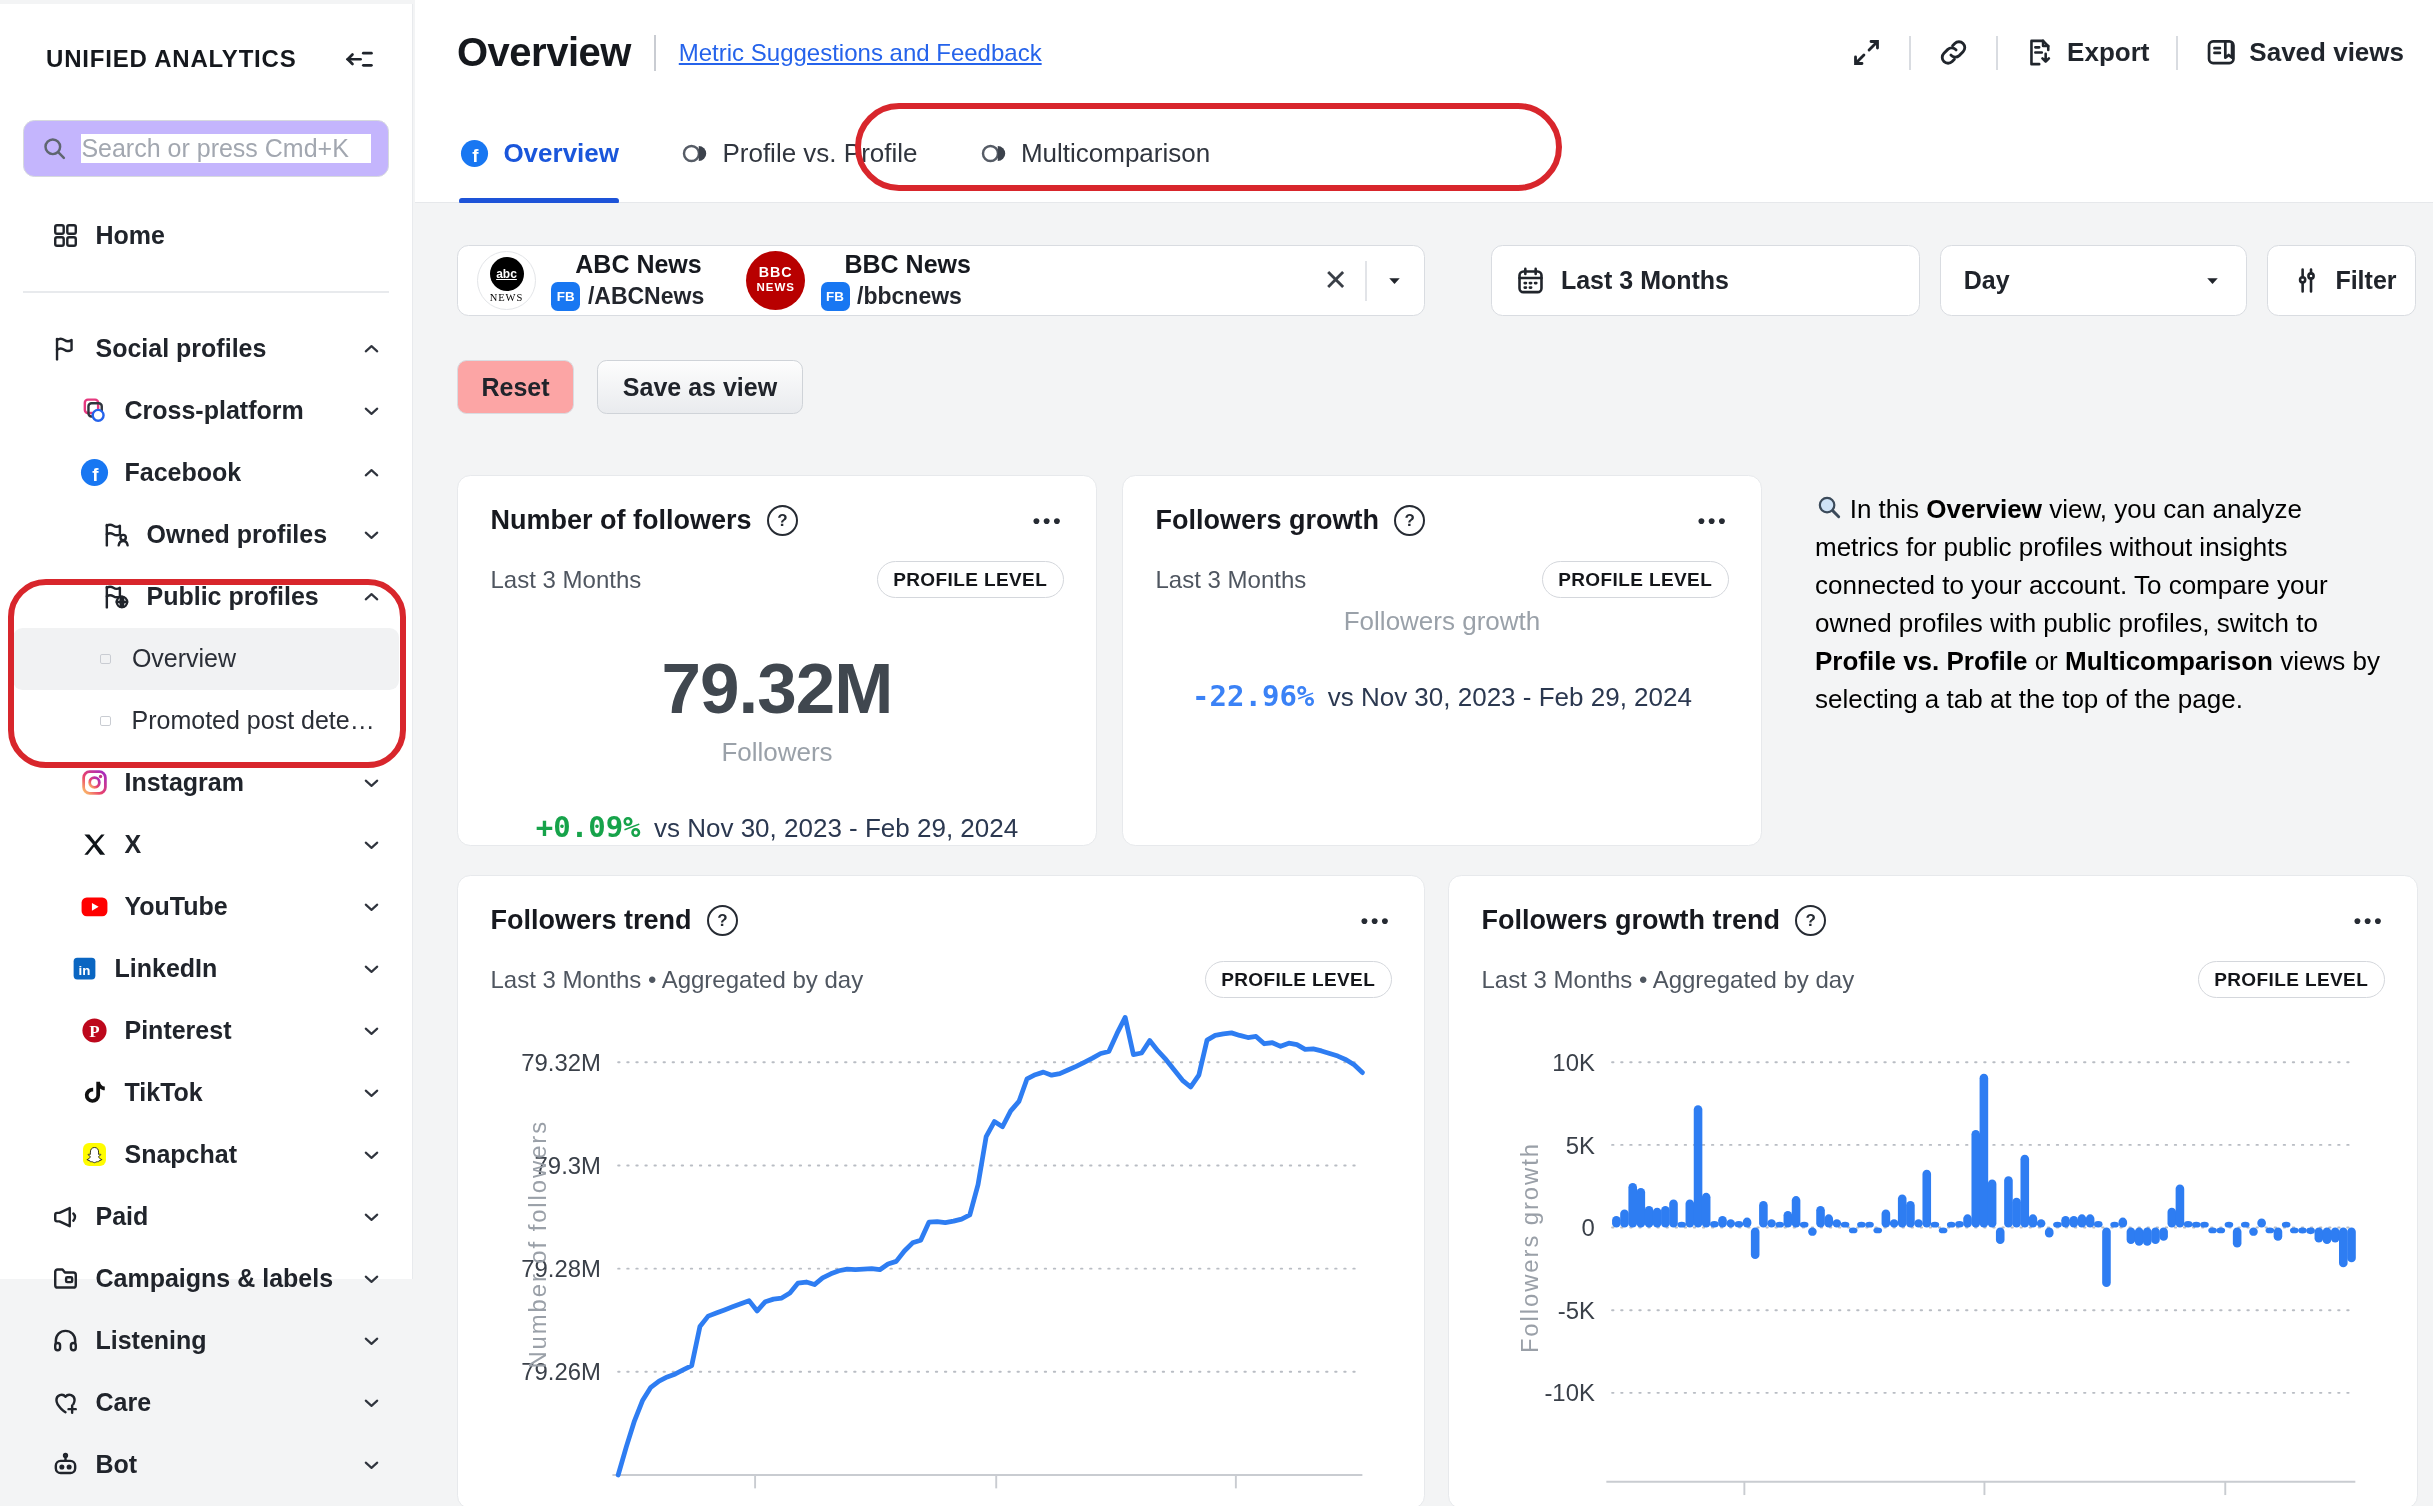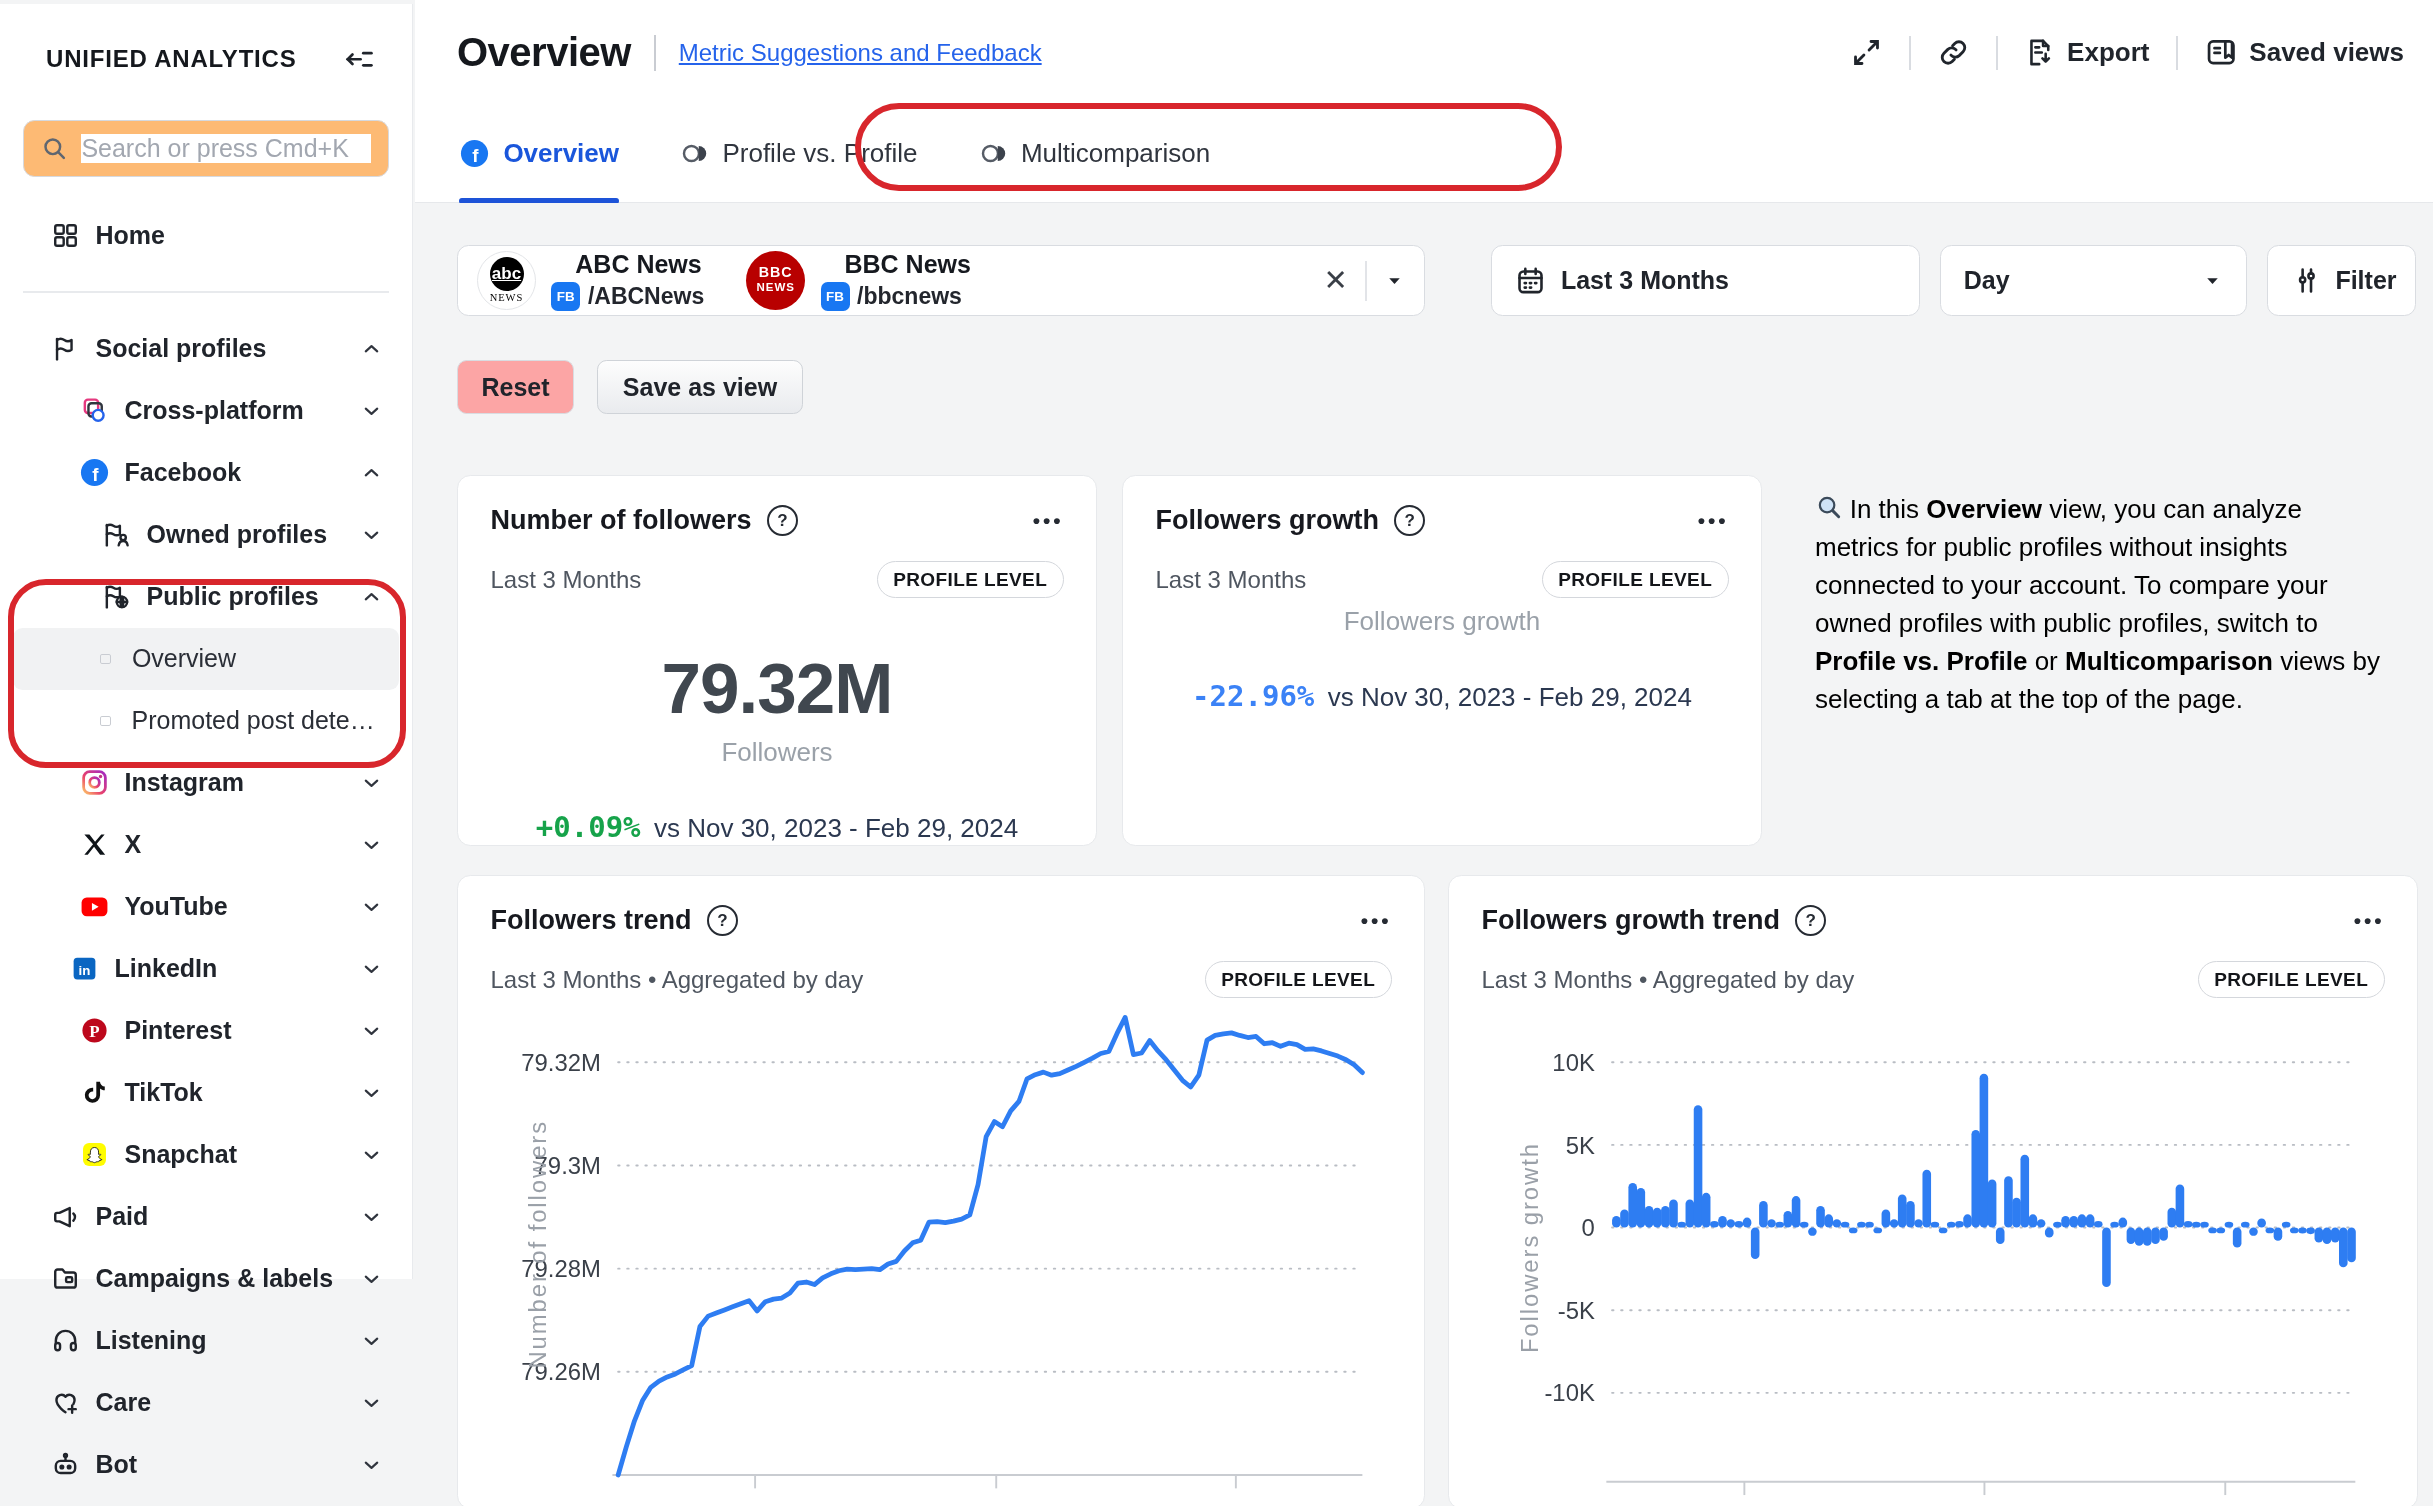--- a/index.html
+++ b/index.html
@@ -6,21 +6,21 @@
   html,body { width:2434px; height:1506px; overflow:hidden; background:#f3f4f5;
     font-family:"Liberation Sans", sans-serif; color:#1b1f26; }
 
   
   .sidebar { position:absolute; left:0; top:4px; width:413px; height:1275px; background:#fff;
     border-right:1.9px solid #e8eaed; z-index:2; }
   .brand-row { display:flex; align-items:center; justify-content:space-between; padding:36px 34px 0 46px; }
   .brand { font-size:24px; font-weight:700; letter-spacing:0.8px; color:#15181d; }
   .collapse-btn { width:38px; height:38px; display:flex; align-items:center; justify-content:center; cursor:pointer; }
   .search-box { margin:42px 23px 0 23px; height:57px; border:1.9px solid #d6d9de; border-radius:11.5px;
-    display:flex; align-items:center; padding:0 17px; gap:13.4px; background:#fdba74; }
+    display:flex; align-items:center; padding:0 17px; gap:13.4px; background:#c4b5fd; }
   .search-box input { border:none; outline:none; font-size:25px; color:#40454d; width:100%;
     font-family:"Liberation Sans", sans-serif; }
   .search-box input::placeholder { color:#a2a7b0; }
   .nav-home { margin-top:27px; }
   .nav-divider { height:1.9px; background:#e8eaed; margin:25px 23px; }
   .nav-row { height:62px; display:flex; align-items:center; position:relative; cursor:pointer; }
   .nav-row .lbl { font-size:25px; font-weight:700; color:#20242b; white-space:nowrap; }
   .nav-row.lvl3 .lbl { font-weight:400; color:#2a2e36; }
   .nav-row .chev { position:absolute; right:29px; top:50%; transform:translateY(-50%); display:flex; }
   .nav-row.selected { background:#f1f2f3; border-radius:9.6px; margin:0 13.4px; }
@@ -50,21 +50,21 @@
     padding:42px 17px 0 42px; }
 
   
   .filter-row { display:flex; align-items:stretch; height:71px; }
   .profile-chip { width:970px; background:#fff; border:1.9px solid #d9dce1; border-radius:11.5px;
     display:flex; align-items:center; padding:0 19px; }
   .chip-item { display:flex; align-items:center; gap:15.3px; margin-right:42px; }
   .avatar { width:59px; height:59px; border-radius:50%; flex:none; display:flex; flex-direction:column;
     align-items:center; justify-content:center; }
   .avatar.abc { background:#fff; border:1.9px solid #e3e5e8; }
-  .abc-disc { width:34px; height:34px; background:#000; border-radius:50%; color:#fff; font-size:17px;
+  .abc-disc { width:34px; height:34px; background:#000; border-radius:50%; color:#fff; font-size:12px;
     font-weight:700; display:flex; align-items:center; justify-content:center;text-decoration:underline; }
   .abc-news { font-family:"Liberation Serif", serif; font-size:10.5px; letter-spacing:1px; color:#000; margin-top:1px; }
   .avatar.bbc { background:#b80000; color:#fff; }
   .bbc-t { font-size:14.3px; font-weight:700; letter-spacing:1px; line-height:15.3px; }
   .chip-texts { display:flex; flex-direction:column; gap:3.8px; }
   .chip-name { font-size:25px; font-weight:700; color:#16191f;margin-left:24px; }
   .chip-handle { display:flex; align-items:center; gap:7.6px; font-size:23px; font-weight:600; color:#23262d; }
   .fb-badge { width:29px; height:29px; border-radius:6.7px; background:#1877f2; color:#fff; font-size:13.4px;
     font-weight:700; display:flex; align-items:center; justify-content:center; }
   .chip-end { margin-left:auto; display:flex; align-items:center; gap:17px; }

